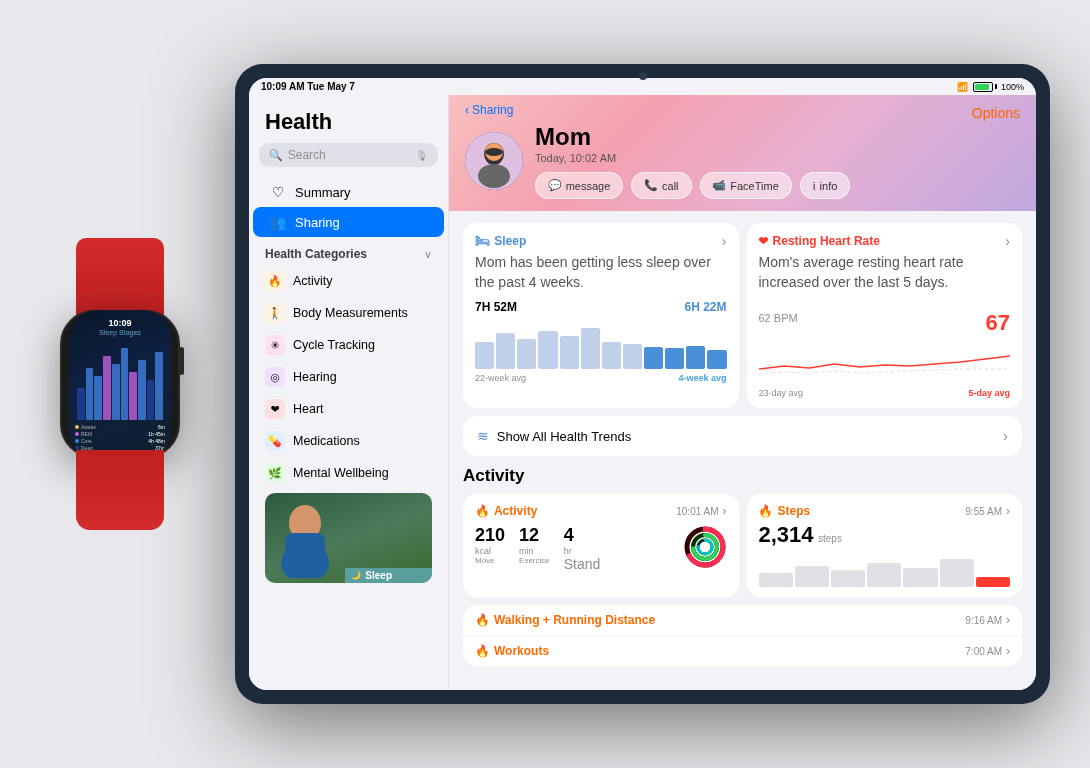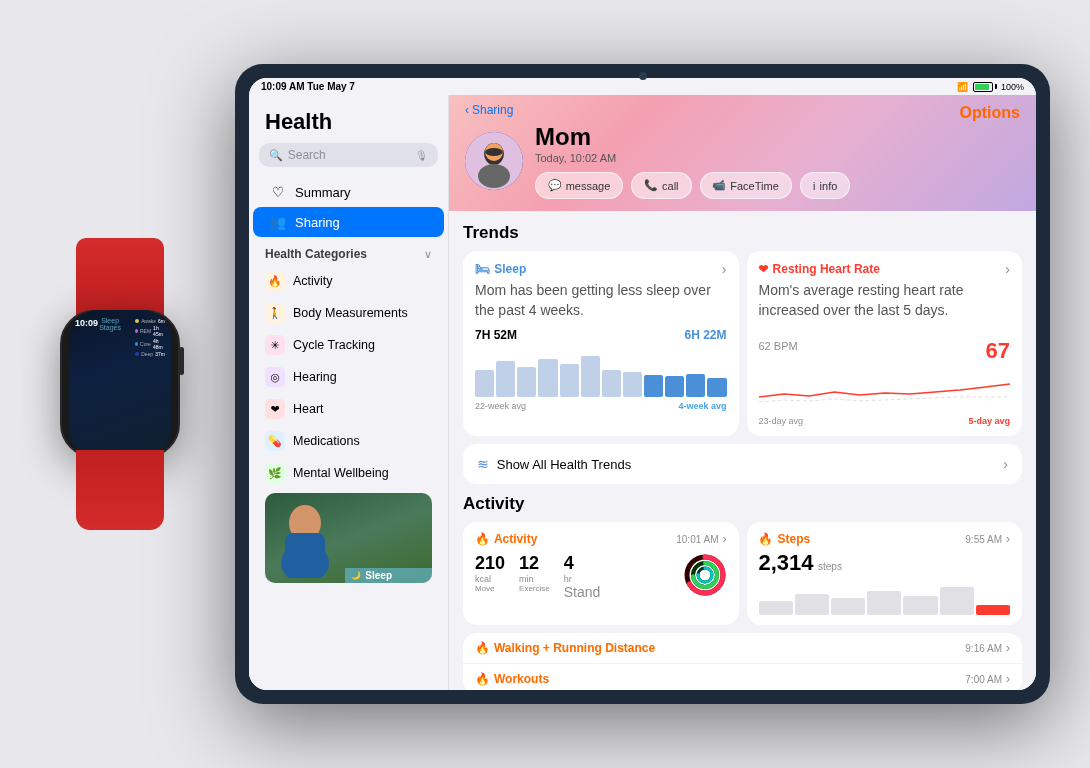--- a/index.html
+++ b/index.html
@@ -56,21 +56,21 @@
       width: 102px;
       height: 148px;
       background: linear-gradient(160deg, #0a1628 0%, #0d2040 40%, #102030 100%);
       border-radius: 28px;
       position: absolute;
       top: 50%;
       left: 50%;
       transform: translate(-50%, -50%);
       overflow: hidden;
       display: flex;
-      flex-direction: row;
+      flex-direction: column;
       padding: 6px;
     }
     .watch-time {
       font-size: 9px;
       color: #fff;
       font-weight: 600;
       text-align: center;
       margin-top: 2px;
     }
     .watch-label {
@@ -391,23 +391,23 @@
       font-weight: 700;
       color: #000;
     }
     .profile-timestamp {
       font-size: 11px;
       color: #555;
       margin-top: 1px;
     }
     .options-btn {
       color: #ff6600;
-      font-size: 16px;
+      font-size: 14px;
       cursor: pointer;
-      font-weight: 700;
+      font-weight: 400;
       text-align: right;
     }
     .action-buttons {
       display: flex;
       gap: 8px;
       margin-top: 8px;
     }
     .action-btn {
       background: rgba(255,255,255,0.5);
       border: 1px solid rgba(255,255,255,0.6);
@@ -808,21 +808,20 @@
                     <span>ℹ</span>
                     <span>info</span>
                   </button>
                 </div>
               </div>
             </div>
           </div>
 
           <div class="content-area">
 
-            <div class="section-title">Trends</div>
             <div class="trends-grid">
 
               <div class="trend-card">
                 <div class="trend-card-header">
                   <div class="trend-card-title" style="color:#4a90d9;">
                     <span>🛏</span>
                     <span>Sleep</span>
                   </div>
                   <span style="color:#8e8e93;font-size:14px;">›</span>
                 </div>

